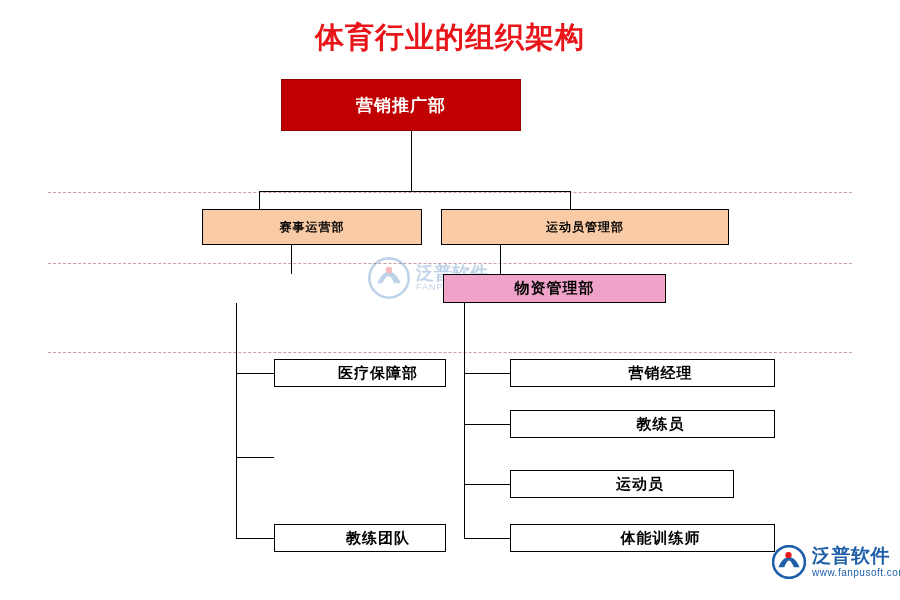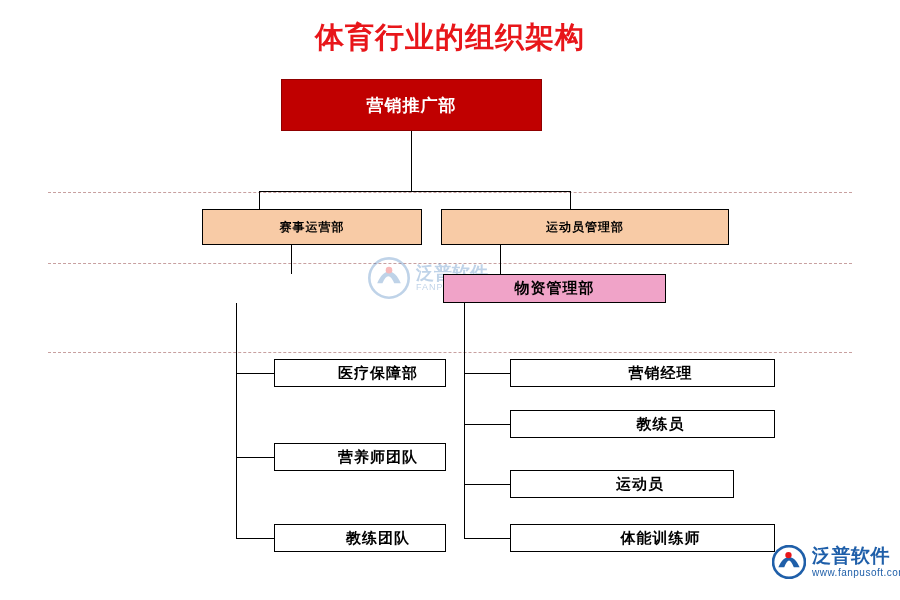--- a/index.html
+++ b/index.html
@@ -202,42 +202,39 @@
 
   <div class="conn h" style="left:236px; top:373px; width:38px;"></div>
   <div class="conn h" style="left:236px; top:457px; width:38px;"></div>
   <div class="conn h" style="left:236px; top:538px; width:38px;"></div>
 
   <div class="conn h" style="left:464px; top:373px; width:46px;"></div>
   <div class="conn h" style="left:464px; top:424px; width:46px;"></div>
   <div class="conn h" style="left:464px; top:484px; width:46px;"></div>
   <div class="conn h" style="left:464px; top:538px; width:46px;"></div>
 
-  <div class="box level0" style="left:281px; top:79px; width:261px; height:52px;">
+  <div class="box level0" style="left:281px; top:79px; width:240px; height:52px;">
     <span>营销推广部</span>
   </div>
 
   <div class="box level1" style="left:202px; top:209px; width:220px; height:36px;">
     <span>赛事运营部</span>
   </div>
 
   <div class="box level1" style="left:441px; top:209px; width:288px; height:36px;">
     <span>运动员管理部</span>
   </div>
 
 
   <div class="box level2 alt" style="left:443px; top:274px; width:223px; height:29px;">
     <span>物资管理部</span>
   </div>
 
   <div class="box leaf" style="left:274px; top:359px; width:172px; height:28px;">
     <span>医疗保障部</span>
-  </div>
-  <div class="box leaf" style="left:274px; top:443px; width:172px; height:28px;">
-    <span>营养师团队</span>
   </div>
   <div class="box leaf" style="left:274px; top:524px; width:172px; height:28px;">
     <span>教练团队</span>
   </div>
 
   <div class="box leaf" style="left:510px; top:359px; width:265px; height:28px;justify-content:center;">
     <span>营销经理</span>
   </div>
   <div class="box leaf" style="left:510px; top:410px; width:265px; height:28px;font-family:Liberation Serif, serif;">
     <span>教练员</span>

